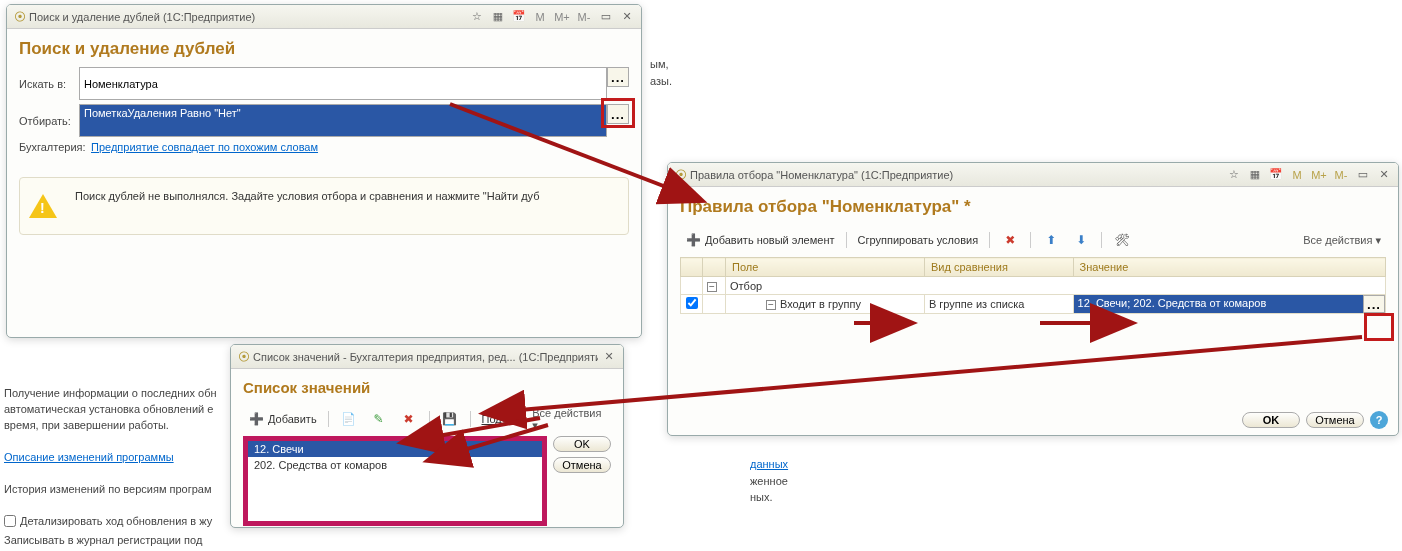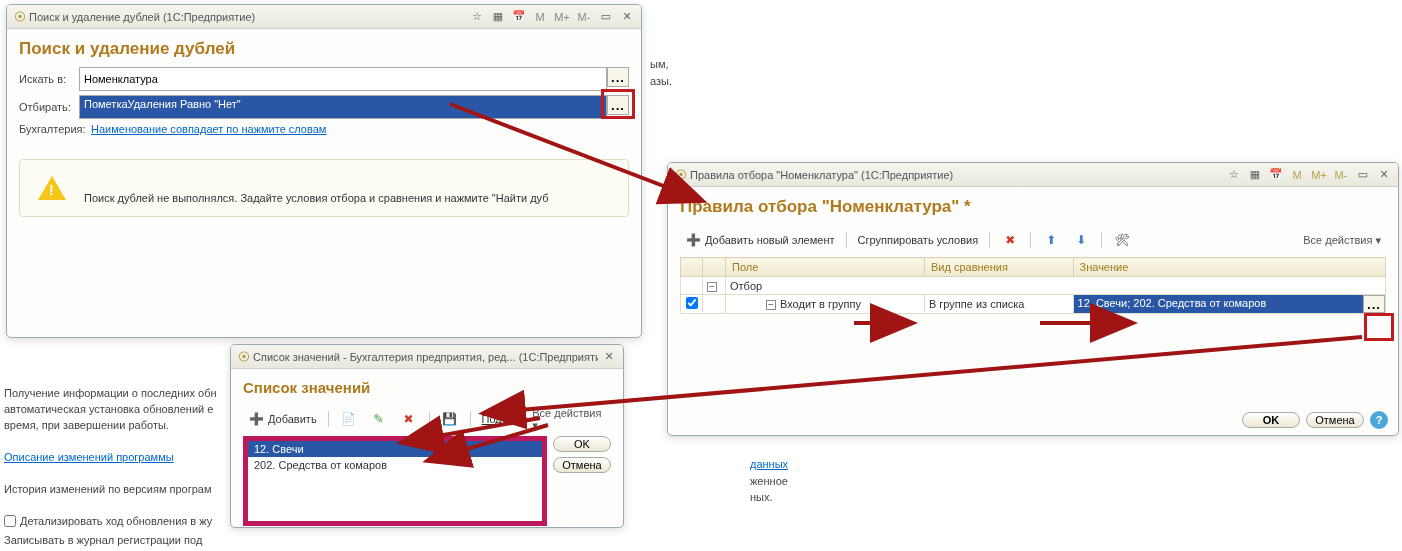--- a/index.html
+++ b/index.html
@@ -11,26 +11,26 @@
   .titlebar { height: 24px; background: linear-gradient(#f6f6f0,#e8e8de); display: flex; align-items: center; padding: 0 4px; font-size: 11px; color: #555; border-bottom: 1px solid #ccc; }
   .titlebar .lbl { flex: 1; white-space: nowrap; overflow: hidden; }
   .tico { display:inline-flex; width:18px; height:18px; align-items:center; justify-content:center; color:#b59a3a; font-size:12px; }
   .tbtn { width:20px; height:18px; display:inline-flex; align-items:center; justify-content:center; border:1px solid transparent; border-radius:2px; margin-left:1px; color:#666; cursor:pointer; }
   .wnd-body { padding: 8px 12px; }
   .page-title { color:#b07a1e; font-size:17px; font-weight:bold; margin: 2px 0 8px; }
 
   .fld-row { display:flex; align-items:center; margin-bottom:4px; }
   .fld-lbl { width:60px; color:#444; }
   .input-wrap { flex:1; display:flex; position:relative; }
-  .txt { flex:1; height:24px; border:1px solid #aaa; padding:2px 4px; font-size:11px; font-family:inherit; background:#fff; outline:none; }
+  .txt { flex:1; height:33px; border:1px solid #aaa; padding:2px 4px; font-size:11px; font-family:inherit; background:#fff; outline:none; }
   .txt.sel { background:#2a57a5; color:#fff; }
   .ell-btn { width:22px; height:20px; border:1px solid #aaa; background:#f8f6ea; cursor:pointer; font-weight:bold; letter-spacing:1px; }
   .red-box { position:absolute; border:3px solid #c21b1b; }
 
-  .infobox { margin-top:24px; border:1px solid #e0dcc8; border-radius:4px; background:#fdfcf4; padding:12px 16px; display:flex; align-items:flex-end; }
+  .infobox { margin-top:24px; border:1px solid #e0dcc8; border-radius:4px; background:#fdfcf4; padding:12px 7px; display:flex; align-items:flex-start; }
   .warn-ico { width:32px; height:32px; margin-right:16px; display:flex; align-items:center; justify-content:center; }
   .warn-tri { width:0; height:0; border-left:14px solid transparent; border-right:14px solid transparent; border-bottom:24px solid #f5c518; position:relative; }
   .warn-tri::after { content:"!"; position:absolute; top:6px; left:-3px; color:#fff; font-weight:bold; font-size:14px; }
 
   .toolbar { display:flex; align-items:center; gap:2px; padding:4px 0 6px; border-bottom:0; }
   .ico { width:18px; height:18px; display:inline-flex; align-items:center; justify-content:center; font-size:12px; }
   .tool { display:flex; align-items:center; height:22px; padding:0 4px; border:1px solid transparent; border-radius:3px; cursor:pointer; gap:2px; color:#333; }
   .sep { width:1px; height:16px; background:#ccc; margin:0 4px; }
 
   table.grid { width:100%; border-collapse:collapse; }
@@ -109,21 +109,21 @@
     <div class="fld-row">
       <div class="fld-lbl">Отбирать:</div>
       <div class="input-wrap">
         <div class="txt sel">ПометкаУдаления Равно "Нет"</div>
         <button class="ell-btn">...</button>
         <div class="red-box" style="right:-6px; top:-6px; width:34px; height:30px;"></div>
       </div>
     </div>
     <div class="fld-row">
       <div class="fld-lbl" style="width:72px;">Бухгалтерия:</div>
-      <a>Наименование совпадает по нажмите словам</a>
+      <a>Предприятие совпадает по похожим словам</a>
     </div>
     <div class="infobox">
       <div class="warn-ico">
           <div class="warn-tri"></div>
         </div>
       <span>Поиск дублей не выполнялся.  Задайте условия отбора и сравнения и нажмите "Найти дуб</span>
     </div>
   </div>
 </div>
 

